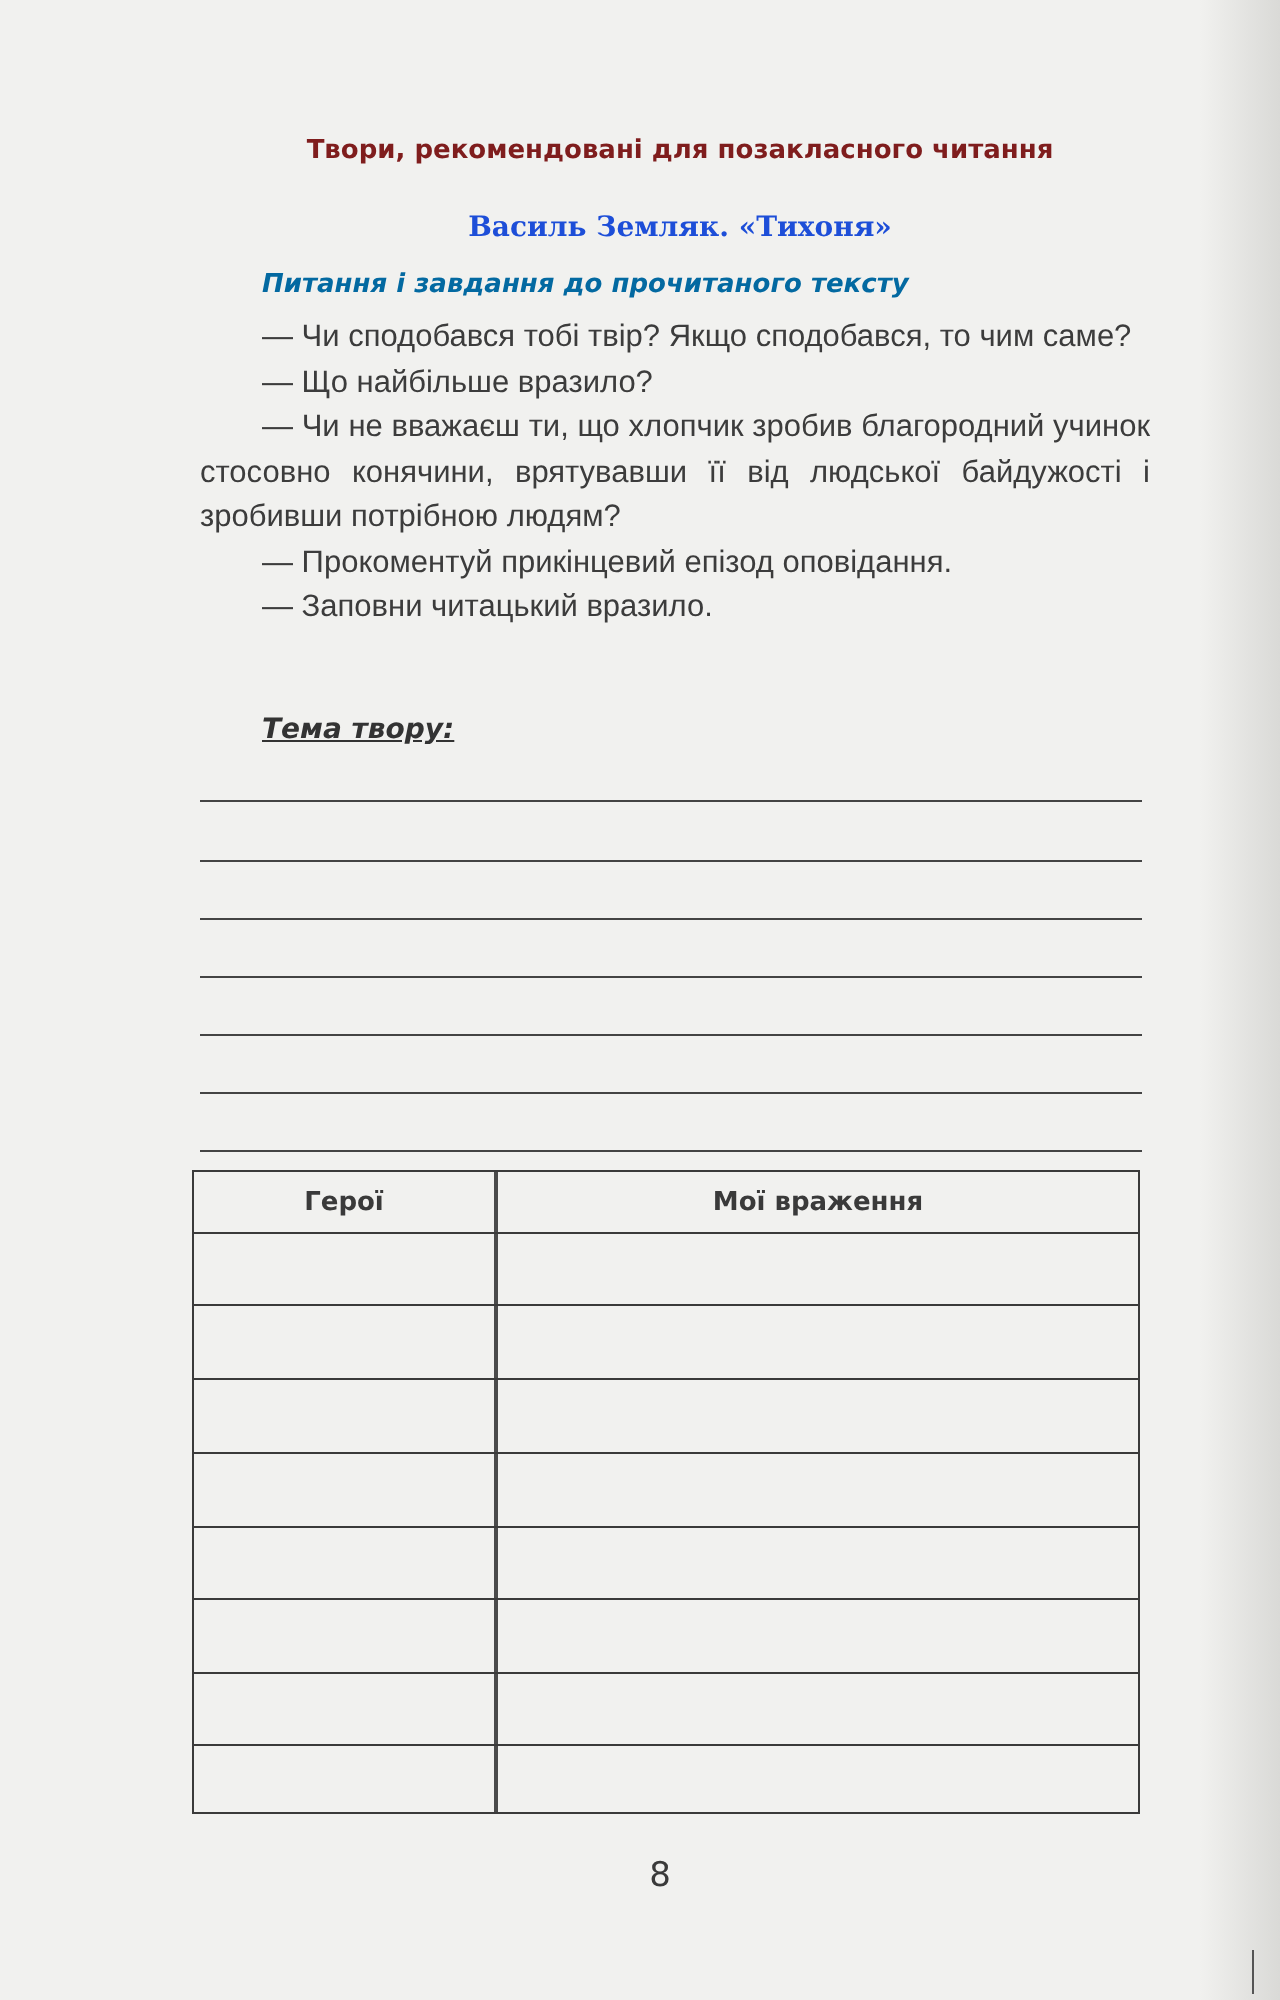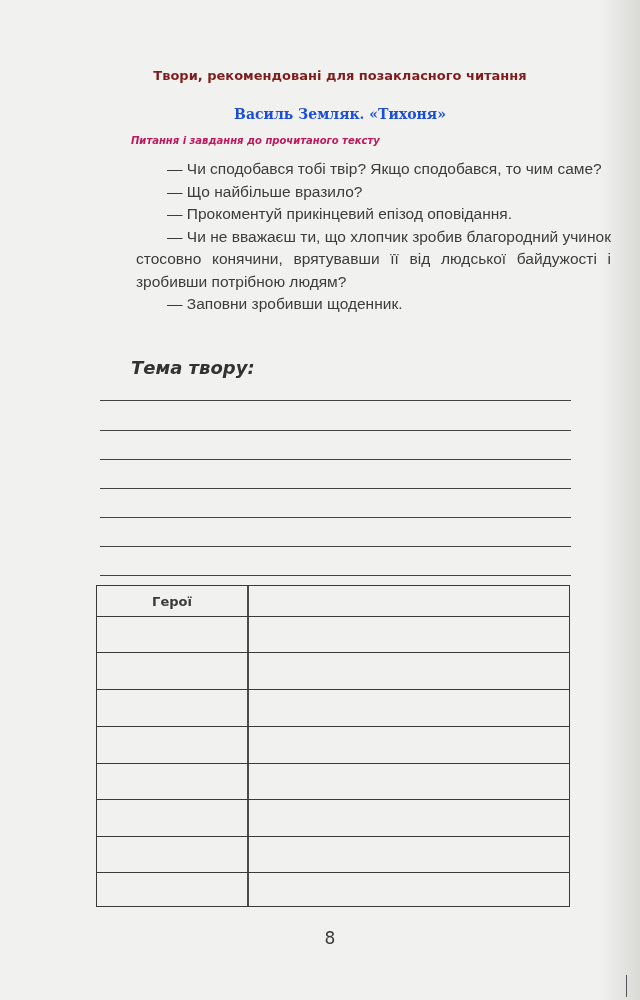--- a/index.html
+++ b/index.html
@@ -18,30 +18,30 @@
     .section-title {
       position:absolute; top:68px; left:100px; width:480px; text-align:center;
       font-weight:bold; font-size:13px; color:#7f1d1d;
     }
     .work-title {
       position:absolute; top:106px; left:100px; width:480px; text-align:center;
       font-family:"DejaVu Serif", serif; font-weight:bold; font-size:14px; color:#1d4ed8;
     }
     .task-heading {
       position:absolute; top:135px; left:131px;
-      font-weight:bold; font-style:italic; font-size:10px; color:#be185d;
+      font-weight:bold; font-style:italic; font-size:13px; color:#0369a1;
     }
     .body-text {
       position:absolute; top:158px; left:100px; width:475px;
-      font-family:"Liberation Sans", sans-serif; font-size:15.5px; line-height:22.5px; color:#3c3c3c;margin-left:36px;
+      font-family:"Liberation Sans", sans-serif; font-size:15.5px; line-height:22.5px; color:#3c3c3c;
     }
     .para { text-indent:31px; text-align:justify; margin:0; }
     .theme-label {
       position:absolute; top:357px; left:131px;
-      font-weight:bold; font-style:italic; font-size:18px; color:#333;
+      font-weight:bold; font-style:italic; font-size:14px; color:#333;text-decoration:underline;
     }
     .write-line {
       position:absolute; left:100px; width:471px; height:1px; background:#444;
     }
     .reading-table {
       position:absolute; left:96px; top:585px; width:474px; height:322px;
       border:1.5px solid #3a3a3a; box-sizing:border-box;
       border-collapse:collapse;
     }
     .tbl-row { position:absolute; left:0; width:100%; border-bottom:1.5px solid #3a3a3a; box-sizing:border-box; }
@@ -61,41 +61,42 @@
 <div class="page-shade"></div>
 <div class="edge-mark"></div>
 
 <div class="section-title">Твори, рекомендовані для позакласного читання</div>
 <div class="work-title">Василь Земляк. «Тихоня»</div>
 <div class="task-heading">Питання і завдання до прочитаного тексту</div>
 
 <div class="body-text">
   <p class="para">— Чи сподобався тобі твір? Якщо сподобався, то чим саме?</p>
   <p class="para">— Що найбільше вразило?</p>
+  <p class="para">— Чи не вважаєш ти, що хлопчик зробив благородний учинок стосовно конячини, врятувавши її від людської байдужості і зробивши потрібною людям?</p>
   <p class="para">— Прокоментуй прикінцевий епізод оповідання.</p>
-  <p class="para">— Чи не вважаєш ти, що хлопчик зробив благородний учинок стосовно конячини, врятувавши її від людської байдужості і зробивши потрібною людям?</p>
-  <p class="para">— Заповни зробивши щоденник.</p>
+  <p class="para">— Заповни читацький вразило.</p>
 </div>
 
 <div class="theme-label">Тема твору:</div>
 
 <div>
   <div class="write-line" style="top:400px"></div>
   <div class="write-line" style="top:430px"></div>
   <div class="write-line" style="top:459px"></div>
   <div class="write-line" style="top:488px"></div>
   <div class="write-line" style="top:517px"></div>
   <div class="write-line" style="top:546px"></div>
   <div class="write-line" style="top:575px"></div>
 </div>
 
 <div class="reading-table">
   <div class="col-divider"></div>
   <div class="tbl-row" style="top:0;height:31px">
     <span class="th" style="left:0;width:150px">Герої</span>
+    <span class="th" style="left:152px;width:320px">Мої враження</span>
   </div>
   <div class="tbl-row" style="top:31px;height:36px"></div>
   <div class="tbl-row" style="top:67px;height:37px"></div>
   <div class="tbl-row" style="top:104px;height:37px"></div>
   <div class="tbl-row" style="top:141px;height:37px"></div>
   <div class="tbl-row" style="top:178px;height:36px"></div>
   <div class="tbl-row" style="top:214px;height:37px"></div>
   <div class="tbl-row" style="top:251px;height:36px"></div>
   <div class="tbl-row last" style="top:287px;height:33px"></div>
 </div>

